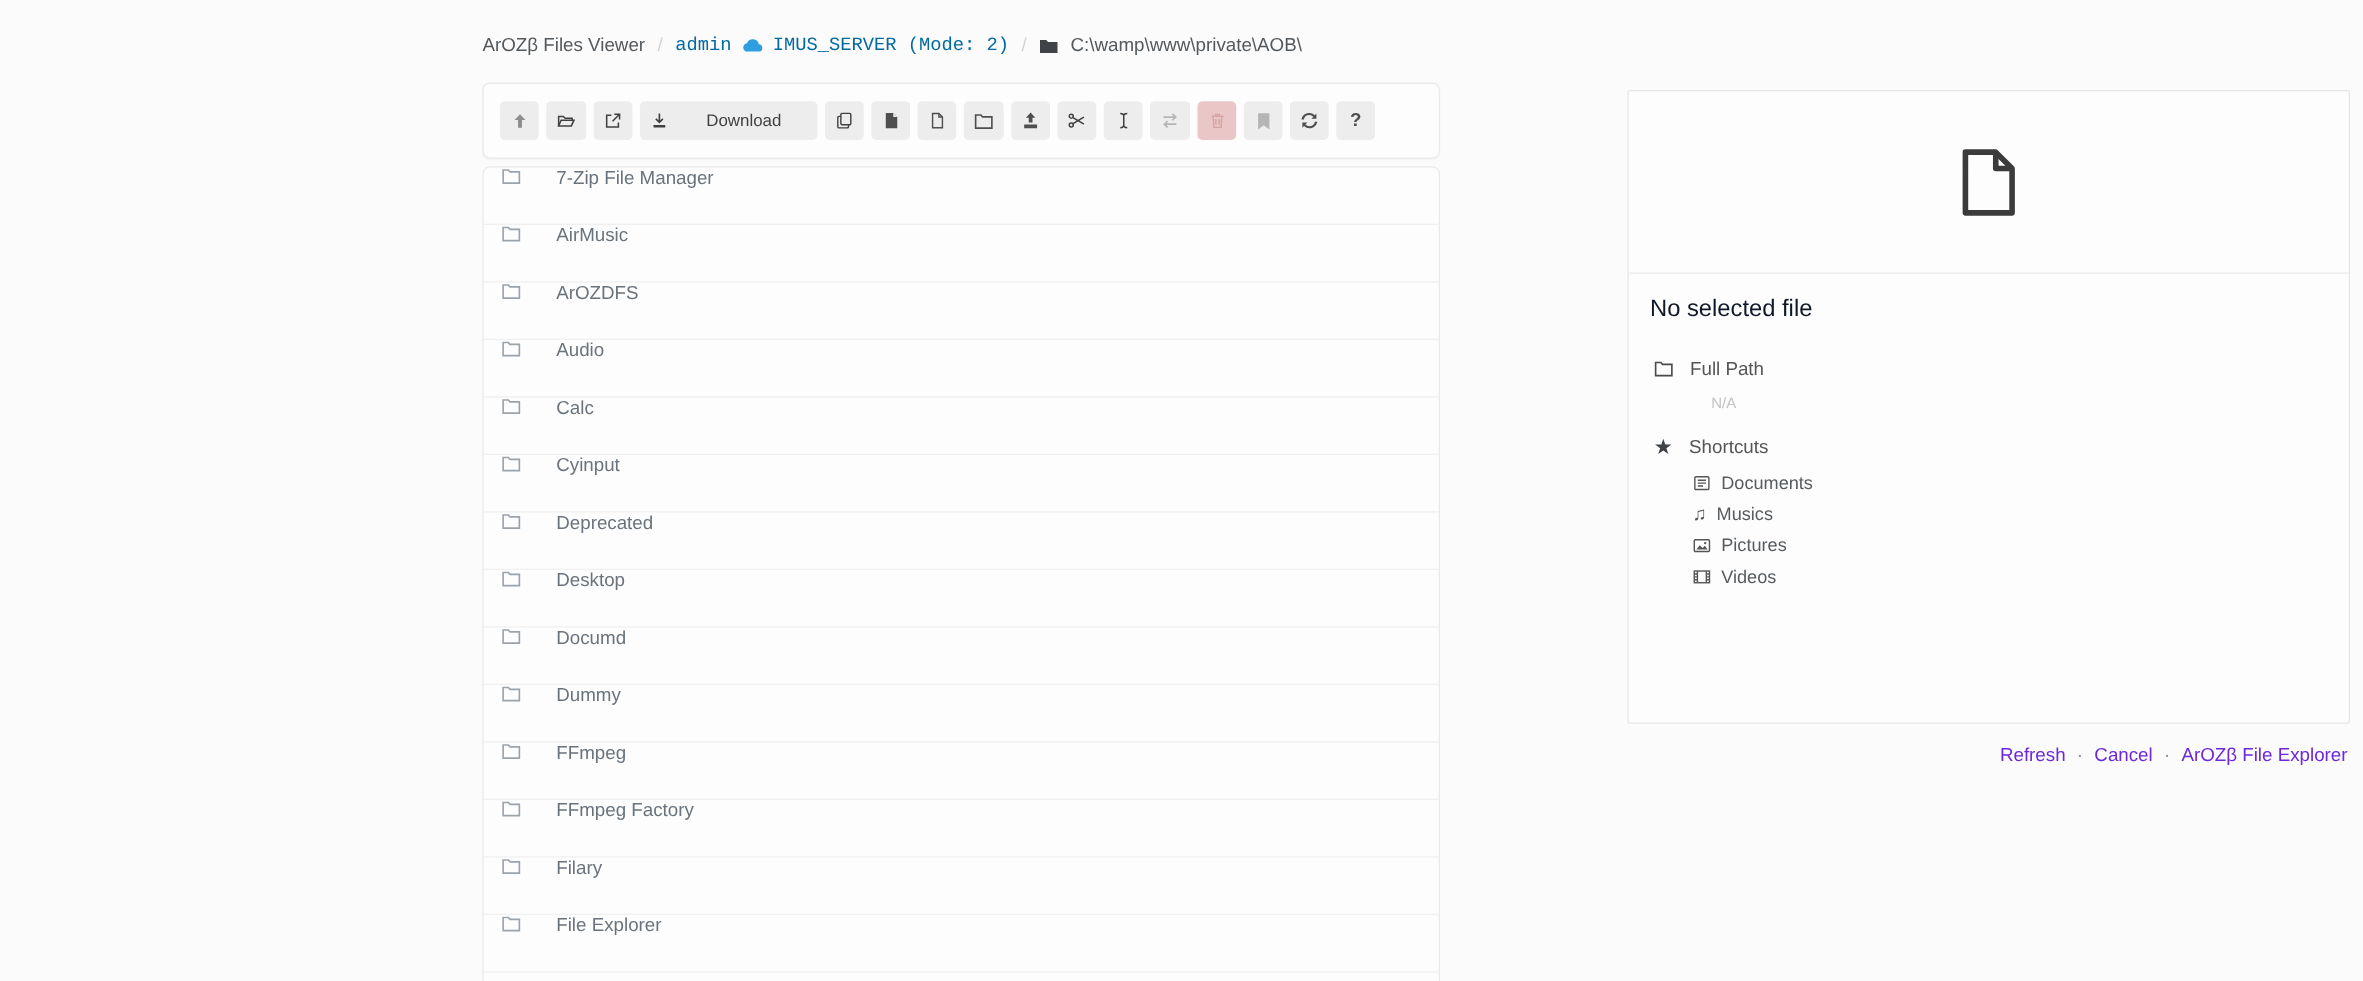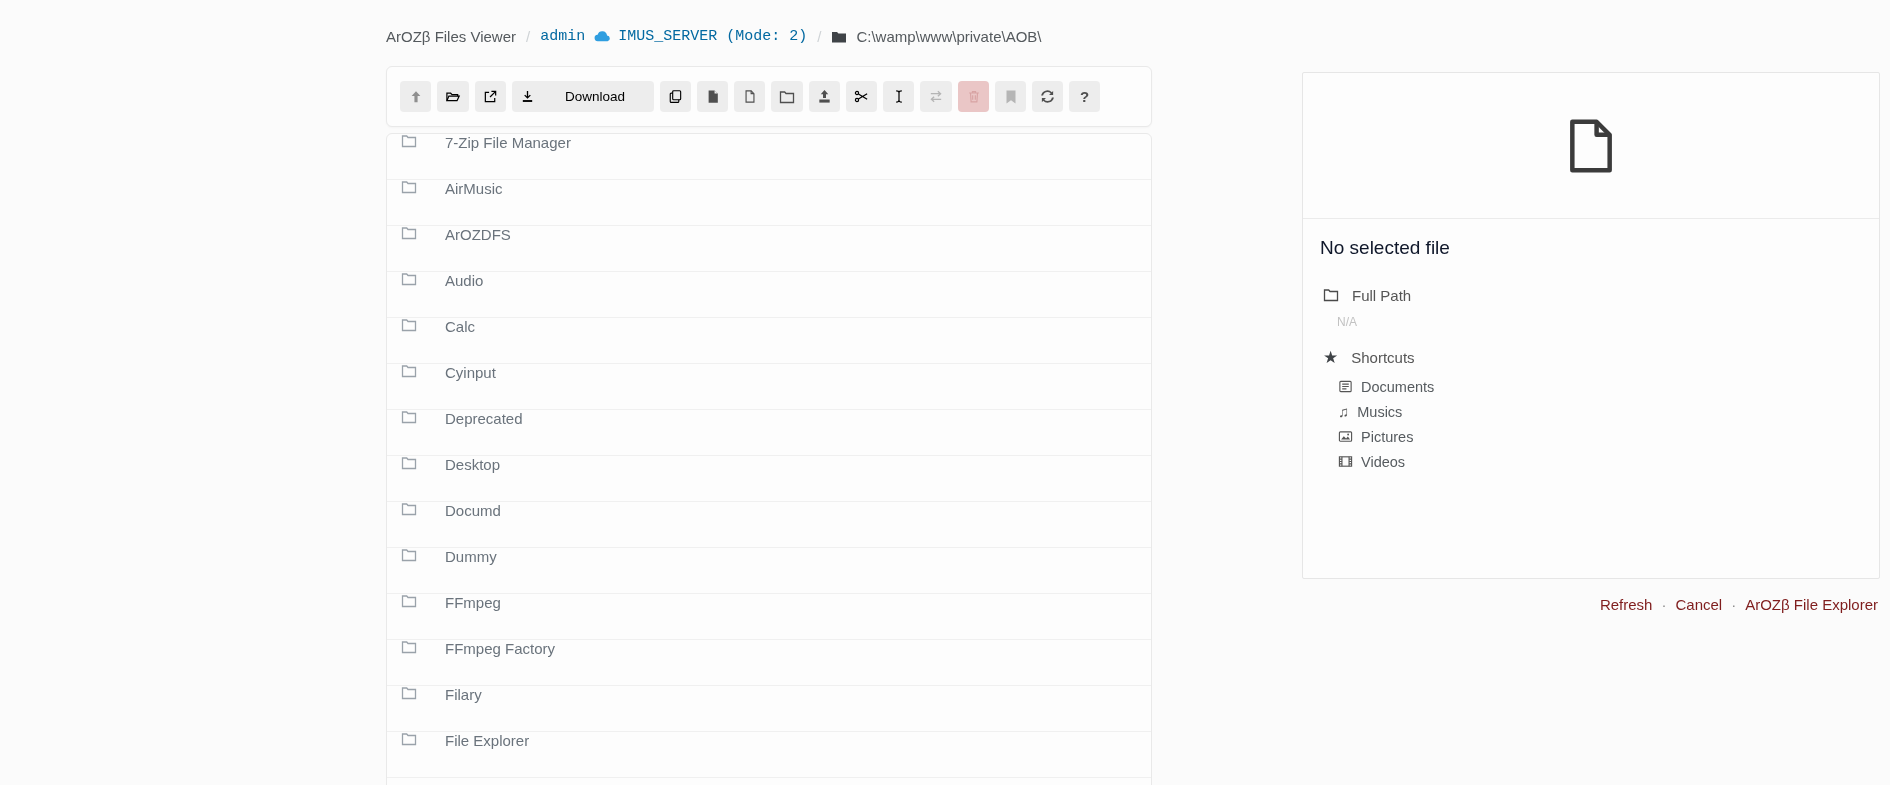--- a/index.html
+++ b/index.html
@@ -17,21 +17,21 @@
   .breadcrumb a{color:#0369a1;text-decoration:none;display:flex;align-items:center;gap:7px;cursor:pointer;font-family:Liberation Mono, monospace;}
   .crumb-ico{color:#3f4347;}
 
   
   .toolbar-card{position:absolute;left:386px;top:66px;width:766px;height:61px;box-sizing:border-box;
     background:#fdfdfd;border:1px solid #e9e9e9;border-radius:6px;box-shadow:0 1px 2px rgba(0,0,0,.03);
     display:flex;align-items:center;padding:0 13px;gap:6px;}
   .tbtn{height:31px;min-width:31px;box-sizing:border-box;border:none;border-radius:4px;
     background:#ededed;color:#4f4f4f;display:flex;align-items:center;justify-content:center;
     padding:0 8px;cursor:pointer;font-family:inherit;}
-  .tbtn.disabled{color:#000000;text-align:center;}
+  .tbtn.disabled{color:#404040;text-align:center;}
   .tbtn.mid{color:#8f8f8f;}
   .tbtn.muted{color:#b5b5b5;}
   .tbtn.danger{background:#eac6c6;color:#d8a3a3;}
   .tbtn.download{width:142px;justify-content:flex-start;gap:30px;font-size:13.5px;}
   .tbtn .q{font-size:15px;font-weight:bold;}
 
   
   .list-card{position:absolute;left:386px;top:133px;width:766px;height:680px;box-sizing:border-box;
     background:#fdfdfd;border:1px solid #e9e9e9;border-radius:6px 6px 0 0;overflow:hidden;}
   .file-row{height:46px;box-sizing:border-box;display:flex;align-items:flex-start;gap:28px;
@@ -40,34 +40,34 @@
 
   
   .side-panel{position:absolute;left:1302px;top:72px;width:578px;height:507px;box-sizing:border-box;
     background:#fdfdfd;border:1px solid #e6e6e6;border-radius:2px;}
   .preview{height:146px;box-sizing:border-box;display:flex;align-items:center;justify-content:center;
     border-bottom:1px solid #ebebeb;}
   .panel-title{padding:18px 17px 0;font-size:19px;color:#0f172a;}
   .tree{padding:25px 20px 0;font-size:15px;color:#555;}
   .tree-row{display:flex;align-items:center;gap:13px;height:22px;}
   .tree-ico{color:#4a4a4a;flex:0 0 auto;}
-  .tree-value{margin:9px 0 0 14px;font-size:12px;color:#c2c2c2;}
+  .tree-value{margin:9px 0 0 46px;font-size:12px;color:#c2c2c2;}
   .tree-row.shortcuts{margin-top:17px;}
   .star{font-size:17px;color:#3f4347;line-height:1;}
-  .sub-items{margin:6px 0 0 15px;}
+  .sub-items{margin:6px 0 0 31px;}
   .sub-row{display:flex;align-items:center;gap:8px;height:25px;font-size:14.5px;color:#565b5f;cursor:pointer;}
   .sub-row .sico{color:#555;flex:0 0 auto;}
   .done-btn{position:absolute;left:15px;right:15px;bottom:16px;height:38px;
     background:#fdfdfd;border:1px solid #41c5ee;border-radius:4px;
     color:#29b3e6;font-weight:bold;font-size:15px;font-family:inherit;cursor:pointer;}
 
   
   .footer-links{position:absolute;right:12px;top:596px;font-size:15px;color:#5f6163;
     display:flex;align-items:center;gap:9px;white-space:nowrap;}
-  .footer-links a{color:#7f1d1d;text-decoration:none;cursor:pointer;}
+  .footer-links a{color:#6d28d9;text-decoration:none;cursor:pointer;}
   .footer-links .dot{color:#8b8b8b;}
 </style>
 </head>
 <body>
 
 <div class="breadcrumb">
   <span>ArOZβ Files Viewer</span>
   <span class="sep">/</span>
   <a>admin</a>
   <a>

